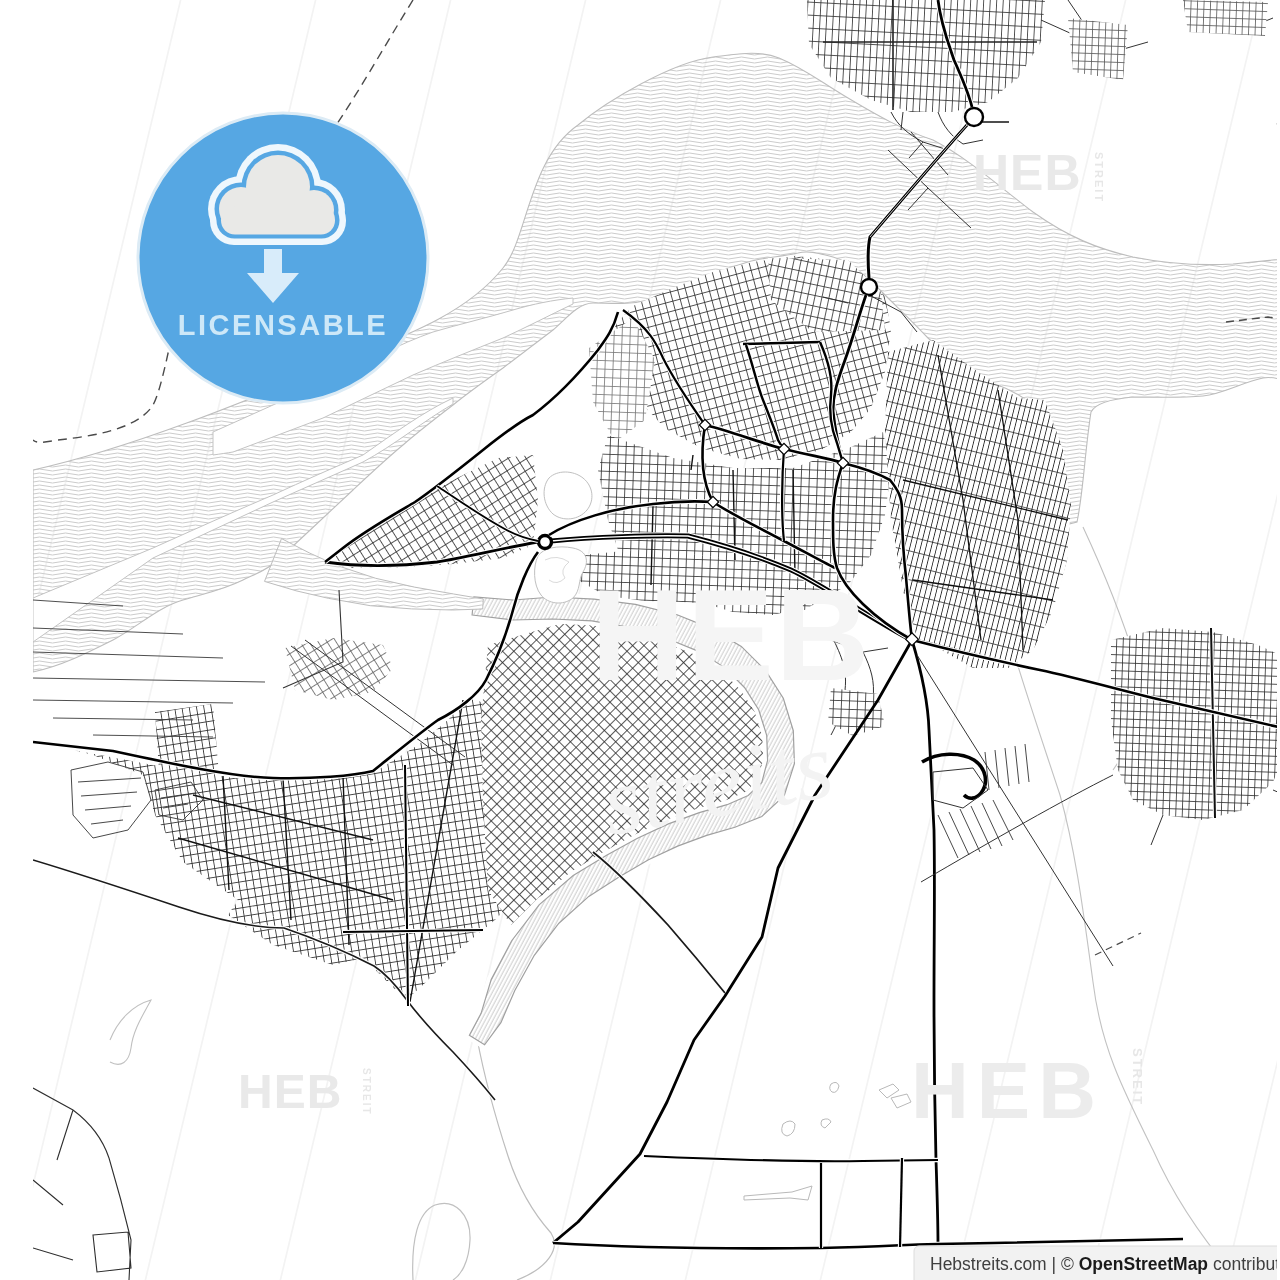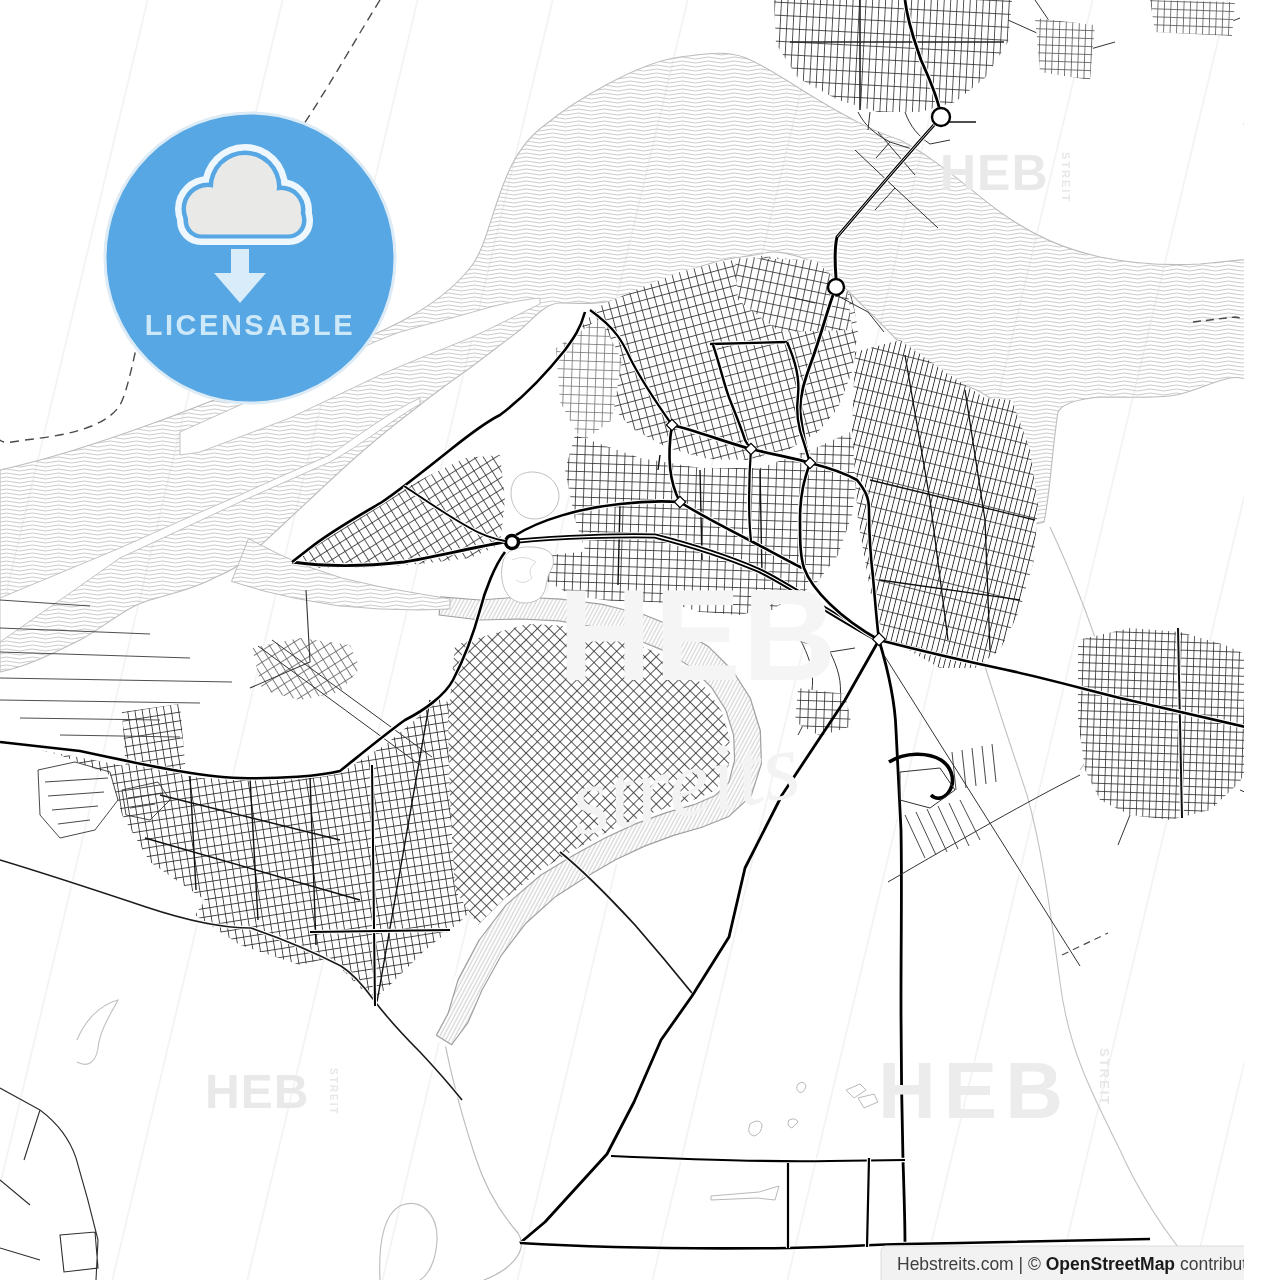--- a/index.html
+++ b/index.html
@@ -1,15 +1,15 @@
 <!DOCTYPE html>
 <html><head><meta charset="utf-8">
 <style>
 html,body{margin:0;padding:0;background:#fff;}
-#map{position:relative;width:1244px;height:1280px;overflow:hidden;font-family:"Liberation Sans",sans-serif;}
+#map{position:relative;width:1244px;height:1280px;overflow:hidden;font-family:"Liberation Sans",sans-serif;margin-left:33px;}
 </style></head><body>
 
 <div id="map">
 <svg width="1280" height="1280" viewBox="0 0 1280 1280" xmlns="http://www.w3.org/2000/svg">
 <defs>
 <pattern id="wv" width="26" height="4.0" patternUnits="userSpaceOnUse">
           <path d="M0,2 q6.5,-2 13,0 t13,0" fill="none" stroke="#cbcbcb" stroke-width="1"></path>
         </pattern>
 <pattern id="rib" width="3.4" height="10" patternUnits="userSpaceOnUse" patternTransform="rotate(28)">
           <path d="M1,0 V10" stroke="#c6c6c6" stroke-width="0.9" fill="none"></path>

